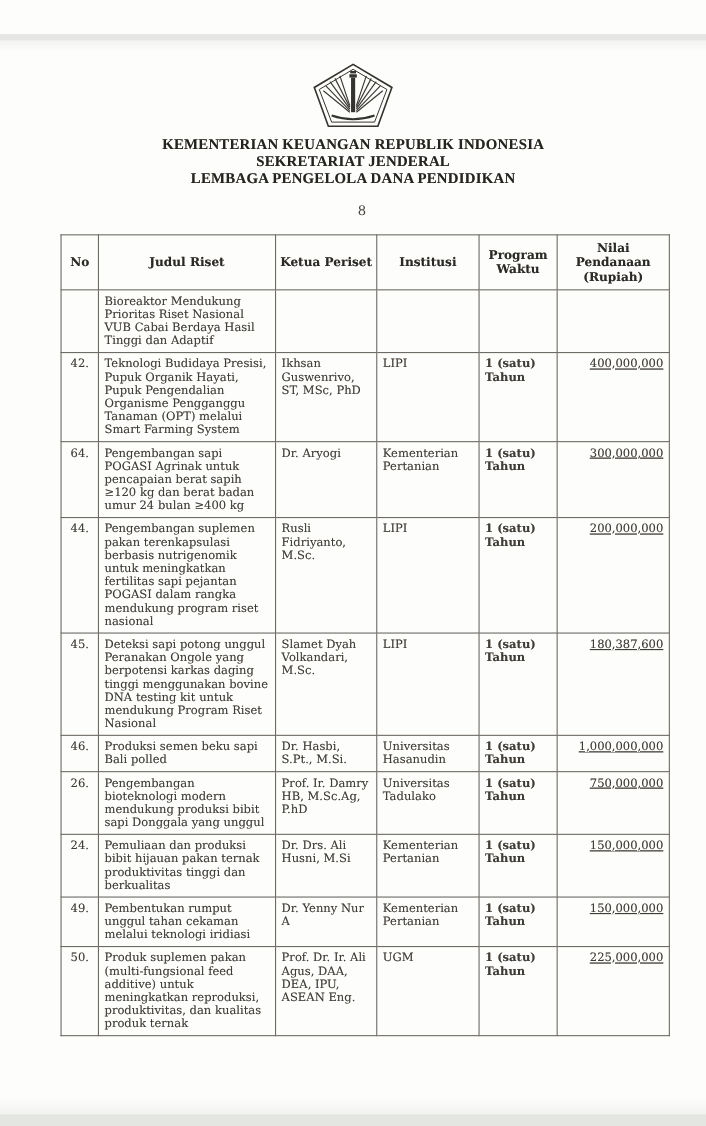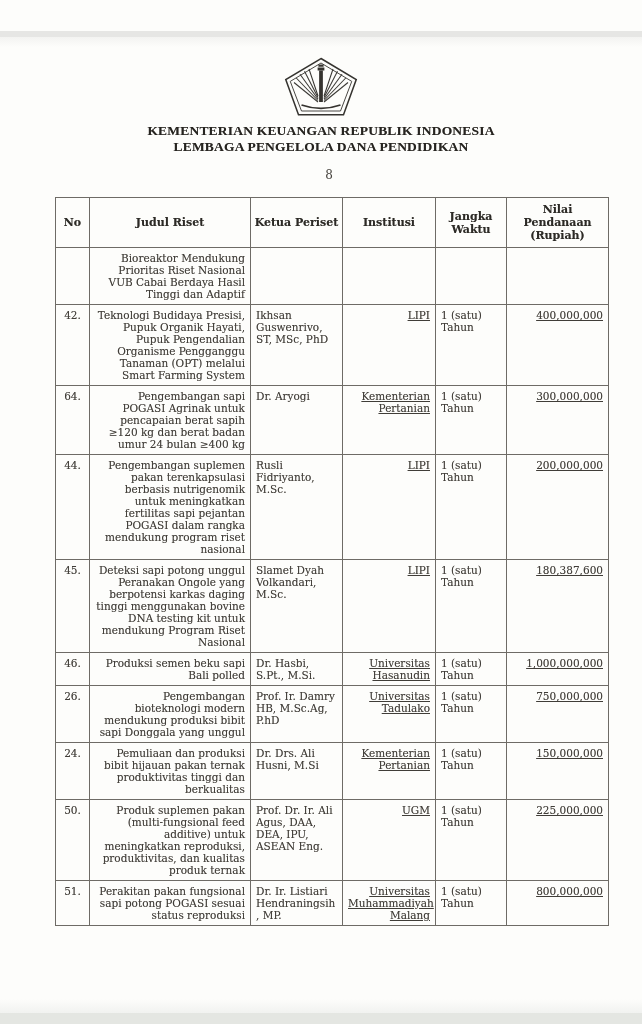--- a/index.html
+++ b/index.html
@@ -73,23 +73,23 @@
     font-family:"DejaVu Serif","Liberation Serif",serif;
     font-weight:bold;
     text-align:center;
     vertical-align:middle;
     color:#2c2a26;
     font-size:11px;
     line-height:13px;
     padding:5px 3px;
   }
   td.c-no{text-align:center;margin-top:44px;}
-  td.c-judul{padding-left:7px;text-align:right;}
-  td.c-institusi{text-align:right;text-decoration:underline;}
-  td.c-jangka{padding-left:8px;}
+  td.c-judul{padding-left:7px;}
+  td.c-institusi{text-align:left;}
+  td.c-jangka{padding-left:8px;font-weight:bold;}
   td.c-nilai{text-align:right;padding-right:6px;text-decoration:underline;}
 </style>
 </head>
 <body>
 
 <div class="canvas">
   <div class="scan-band-top"></div>
   <div class="scan-band-top-fade"></div>
 
   <div class="doc">
@@ -119,41 +119,42 @@
           <rect x="47.5" y="18" width="5" height="42"></rect>
           <rect x="45.5" y="14" width="9" height="4"></rect>
           <rect x="46.5" y="10" width="7" height="3"></rect>
         </g>
         <path d="M24,64 Q50,73 76,64" fill="none" stroke="#35332f" stroke-width="2.4"></path>
       </svg>
     </div>
 
     <div class="letterhead">
       <div>KEMENTERIAN KEUANGAN REPUBLIK INDONESIA</div>
+      <div>SEKRETARIAT JENDERAL</div>
       <div>LEMBAGA PENGELOLA DANA PENDIDIKAN</div>
     </div>
 
     <div class="page-number">8</div>
 
     <table class="riset">
       <colgroup>
         <col style="width:34px">
         <col style="width:161px">
         <col style="width:92px">
         <col style="width:93px">
         <col style="width:71px">
         <col style="width:102px">
       </colgroup>
       <thead>
         <tr>
           <th>No</th>
           <th>Judul Riset</th>
           <th>Ketua Periset</th>
           <th>Institusi</th>
-          <th>Jangka Waktu</th>
+          <th>Program Waktu</th>
           <th>Nilai Pendanaan (Rupiah)</th>
         </tr>
       </thead>
       <tbody id="riset-body">
           <tr>
     <td class="c-no"></td>
     <td class="c-judul">Bioreaktor Mendukung Prioritas Riset Nasional VUB Cabai Berdaya Hasil Tinggi dan Adaptif</td>
     <td class="c-ketua"></td>
     <td class="c-institusi"></td>
     <td class="c-jangka"></td>
@@ -209,35 +210,35 @@
   </tr>
           <tr>
     <td class="c-no">24.</td>
     <td class="c-judul">Pemuliaan dan produksi bibit hijauan pakan ternak produktivitas tinggi dan berkualitas</td>
     <td class="c-ketua">Dr. Drs. Ali Husni, M.Si</td>
     <td class="c-institusi">Kementerian Pertanian</td>
     <td class="c-jangka">1 (satu) Tahun</td>
     <td class="c-nilai">150,000,000</td>
   </tr>
           <tr>
+    <td class="c-no">49.</td>
+    <td class="c-judul">Pembentukan rumput unggul tahan cekaman melalui teknologi iridiasi</td>
+    <td class="c-ketua">Dr. Yenny Nur A</td>
+    <td class="c-institusi">Kementerian Pertanian</td>
+    <td class="c-jangka">1 (satu) Tahun</td>
+    <td class="c-nilai">150,000,000</td>
+  </tr>
+          <tr>
     <td class="c-no">50.</td>
     <td class="c-judul">Produk suplemen pakan (multi-fungsional feed additive) untuk meningkatkan reproduksi, produktivitas, dan kualitas produk ternak</td>
     <td class="c-ketua">Prof. Dr. Ir. Ali Agus, DAA, DEA, IPU, ASEAN Eng.</td>
     <td class="c-institusi">UGM</td>
     <td class="c-jangka">1 (satu) Tahun</td>
     <td class="c-nilai">225,000,000</td>
   </tr>
-          <tr>
-    <td class="c-no">51.</td>
-    <td class="c-judul">Perakitan pakan fungsional sapi potong POGASI sesuai status reproduksi</td>
-    <td class="c-ketua">Dr. Ir. Listiari Hendraningsih , MP.</td>
-    <td class="c-institusi">Universitas Muhammadiyah Malang</td>
-    <td class="c-jangka">1 (satu) Tahun</td>
-    <td class="c-nilai">800,000,000</td>
-  </tr>
         </tbody>
     </table>
 
   </div>
 
   <div class="scan-band-bottom-fade"></div>
   <div class="scan-band-bottom"></div>
 </div>
 
 </body></html>

